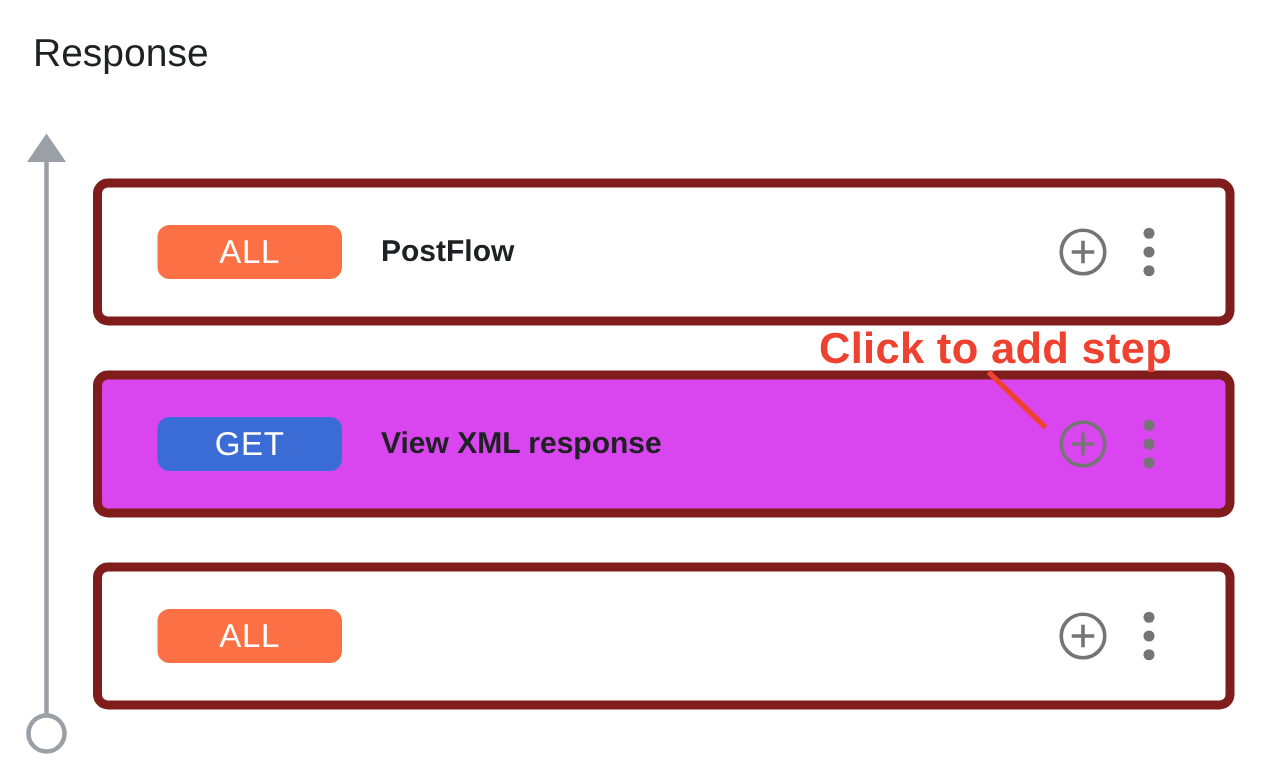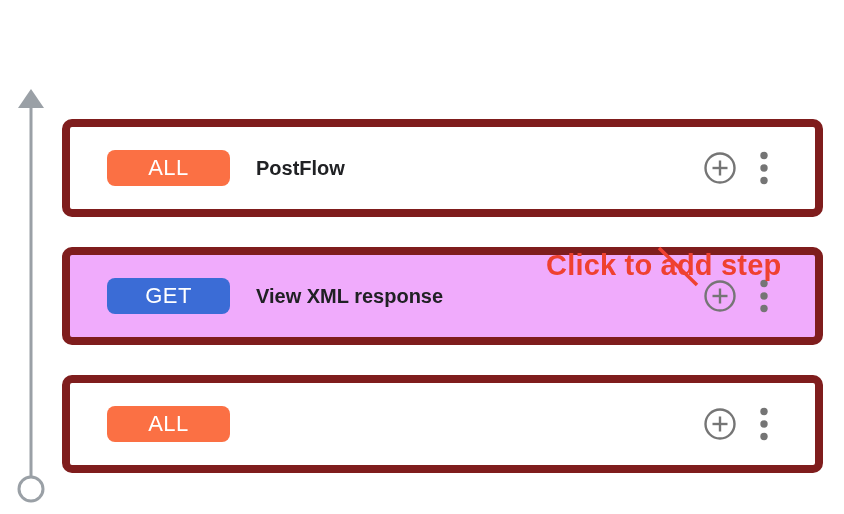--- a/index.html
+++ b/index.html
@@ -29,27 +29,27 @@
   .cards {
     position: absolute;
     left: 62px;
     top: 119px;
     width: 761px;
   }
   .flow-card {
     height: 98px;
     width: 761px;
     background: #ffffff;
-    border: 8px solid #7f1d1d;
+    border: 6px solid #7f1d1d;
     border-radius: 10px;
     display: flex;
     align-items: center;
   }
   .flow-card + .flow-card { margin-top: 30px; }
-  .flow-card.highlighted { background: #f0abfc; }
+  .flow-card.highlighted { background: #d946ef; }
   .method-badge {
     margin-left: 37px;
     width: 123px;
     height: 36px;
     border-radius: 8px;
     display: flex;
     align-items: center;
     justify-content: center;
     color: #ffffff;
     font-size: 22px;
@@ -97,20 +97,21 @@
     top: 0;
     z-index: 3;
     pointer-events: none;
   }
 </style>
 </head>
 <body>
 
 <div class="stage">
 
+  <div class="page-title">Response</div>
 
   <svg class="flow-rail" width="62" height="514" viewBox="0 0 62 514">
     <line x1="31" y1="105" x2="31" y2="477" stroke="#9aa0a6" stroke-width="3"></line>
     <polygon points="31,89 18,108 44,108" fill="#9aa0a6"></polygon>
     <circle cx="31" cy="489" r="12" fill="#ffffff" stroke="#9aa0a6" stroke-width="3"></circle>
   </svg>
 
   <div class="cards">
 
     <div class="flow-card">
@@ -170,18 +171,18 @@
             <circle cx="5" cy="5.5" r="3.7" fill="#757575"></circle>
             <circle cx="5" cy="18" r="3.7" fill="#757575"></circle>
             <circle cx="5" cy="30.5" r="3.7" fill="#757575"></circle>
           </svg>
         </button>
       </div>
     </div>
 
   </div>
 
-  <div class="annotation-text" style="color: rgb(239, 65, 48); margin-top: 32px;">Click to add step</div>
+  <div class="annotation-text" style="color: rgb(239, 65, 48);">Click to add step</div>
   <svg class="annotation-overlay" width="844" height="514" viewBox="0 0 844 514">
     <line x1="659" y1="248" x2="697" y2="285" stroke="#ef4130" stroke-width="3.5"></line>
   </svg>
 
 </div>
 
 </body></html>

